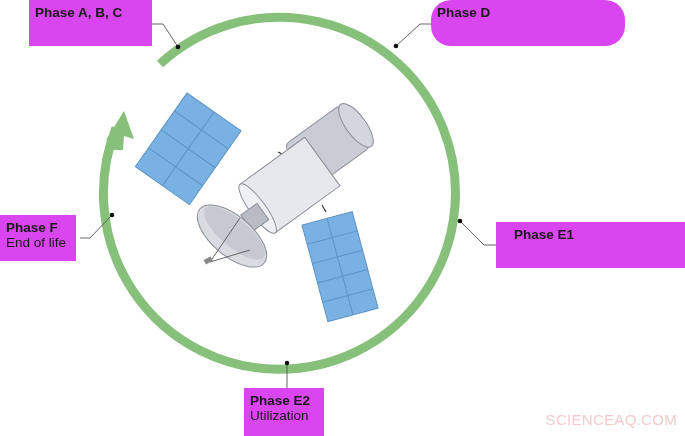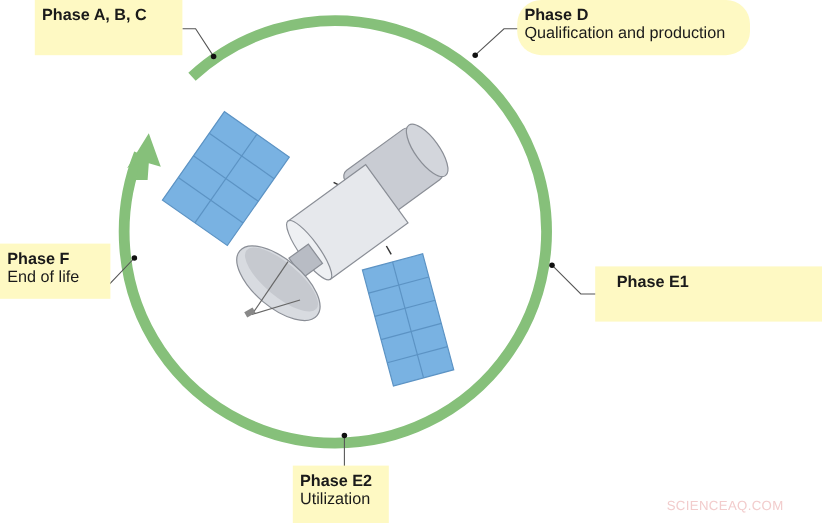--- a/index.html
+++ b/index.html
@@ -1,23 +1,23 @@
 <!DOCTYPE html>
 <html><head>
   <meta charset="utf-8">
   <style>
     html, body { margin: 0; padding: 0; background: #ffffff; }
     body { width: 685px; height: 436px; position: relative; overflow: hidden;
            font-family: "Liberation Sans", sans-serif; }
     .diagram { position: absolute; left: 0; top: 0; }
-    .label-box { position: absolute; background: #fef9c3; color: #1a1a1a;
+    .label-box { position: absolute; background: #d946ef; color: #1a1a1a;
                  box-sizing: border-box; padding: 5px 6px 4px 6px; line-height: 15px; font-size: 13.5px; }
     .label-box .phase { font-weight: bold; display: block; }
     .label-box .desc { display: block; }
-    .watermark { position: absolute; right: 32px; bottom: 8px; font-size: 11px;
+    .watermark { position: absolute; right: 8px; bottom: 8px; font-size: 15px;
                  color: #f2cccc; letter-spacing: 0.3px; }
   </style>
 </head>
 <body>
 
 <svg class="diagram" width="685" height="436" viewBox="0 0 685 436">
 
   <g>
     <path d="M 160 64 A 176 176 0 1 1 116 128" fill="none" stroke="#86c07a" stroke-width="9" stroke-linecap="butt"></path>
 
@@ -83,30 +83,29 @@
     </g>
   </g>
 </svg>
 
 <div class="label-box" style="left:29px; top:0px; width:123px; height:46px;">
   <span class="phase">Phase A, B, C</span>
 </div>
 
 <div class="label-box" style="left:431px; top:0px; width:194px; height:46px;border-radius:20px;">
   <span class="phase">Phase D</span>
-  <span class="desc">Qualification and production</span>
 </div>
 
 <div class="label-box" style="left:496px; top:222px; width:189px; height:46px;padding-left:18px;">
   <span class="phase">Phase E1</span>
 </div>
 
 <div class="label-box" style="left:244px; top:388px; width:80px; height:62px;">
   <span class="phase">Phase E2</span>
   <span class="desc">Utilization</span>
 </div>
 
-<div class="label-box" style="left:0px; top:203px; width:92px; height:46px;">
+<div class="label-box" style="left:0px; top:215px; width:76px; height:46px;">
   <span class="phase">Phase F</span>
   <span class="desc">End of life</span>
 </div>
 
 <div class="watermark">SCIENCEAQ.COM</div>
 
 </body></html>

